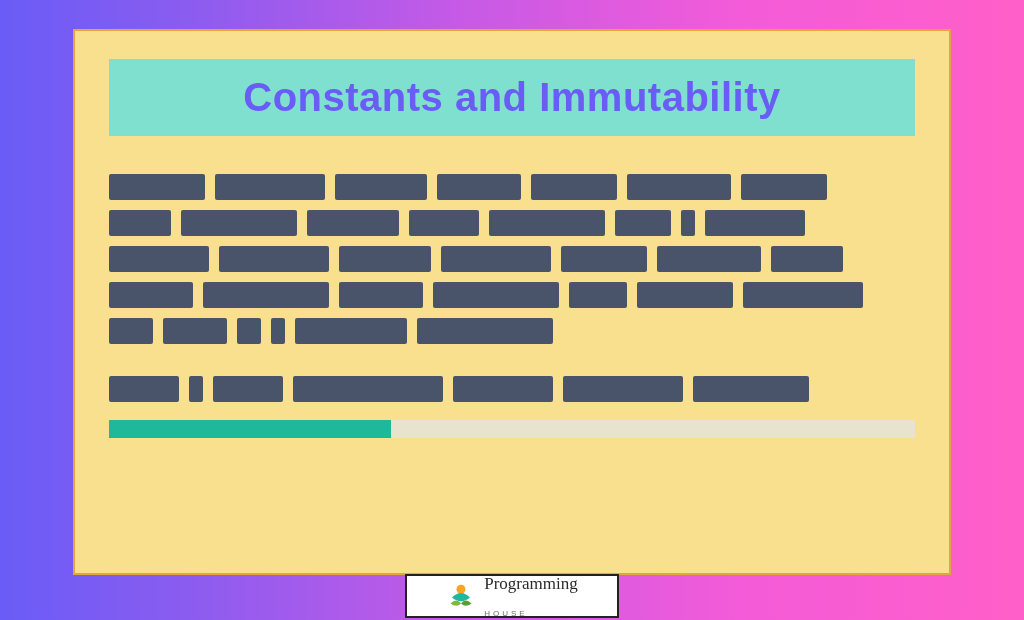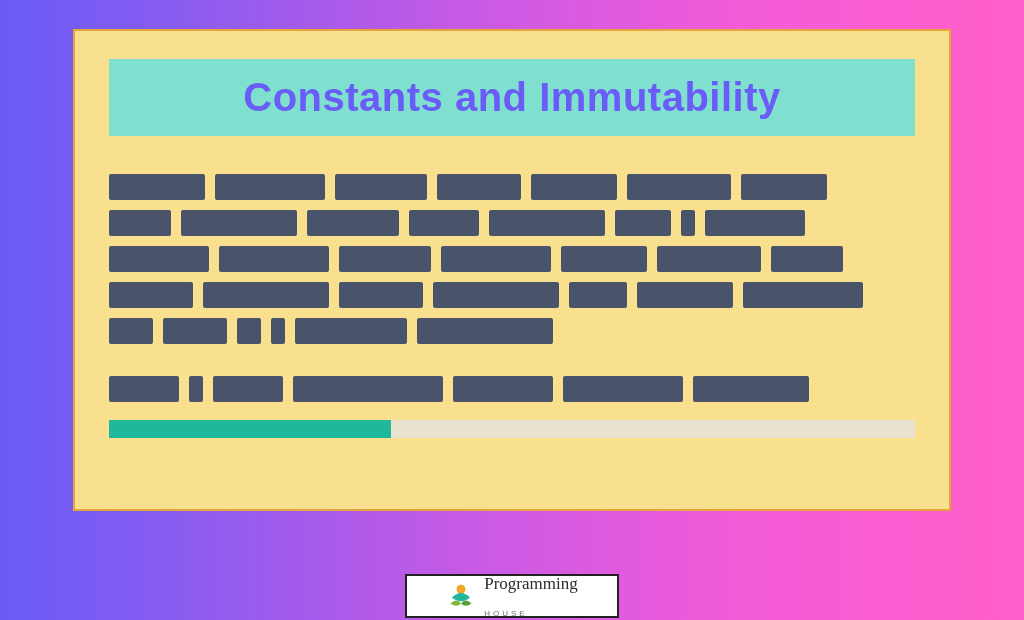--- a/index.html
+++ b/index.html
@@ -5,21 +5,21 @@
   * { box-sizing: border-box; margin: 0; padding: 0; }
   html, body { width: 1024px; height: 620px; overflow: hidden; font-family: Arial, Helvetica, sans-serif; }
   .bg {
     width: 1024px; height: 620px;
     background: linear-gradient(90deg, #6a5cf7 0%, #8a5cf0 18%, #c65ae6 45%, #f35bd8 72%, #ff5fc8 100%);
     position: relative;
   }
   .card {
     position: absolute;
     left: 73px; top: 29px;
-    width: 878px; height: 482px;
+    width: 878px; height: 546px;
     background: #f8e08e;
     border: 2px solid #e6a53a;
     padding: 28px 34px 24px 34px;
   }
   .title-box {
     background: #7fe0cf;
     padding: 16px 10px;
     text-align: center;
   }
   .title-box h1 {

